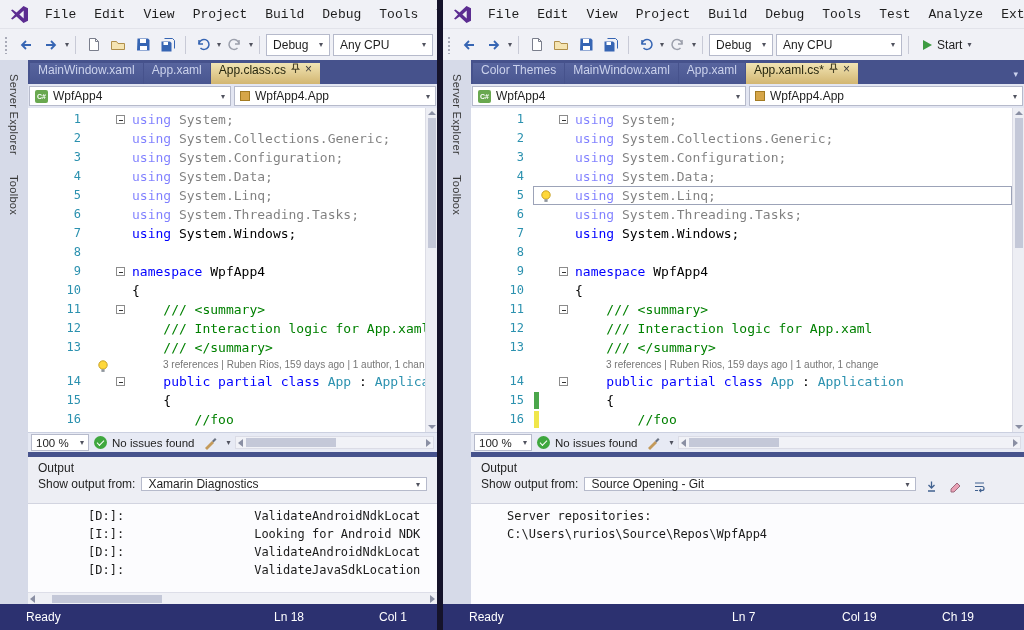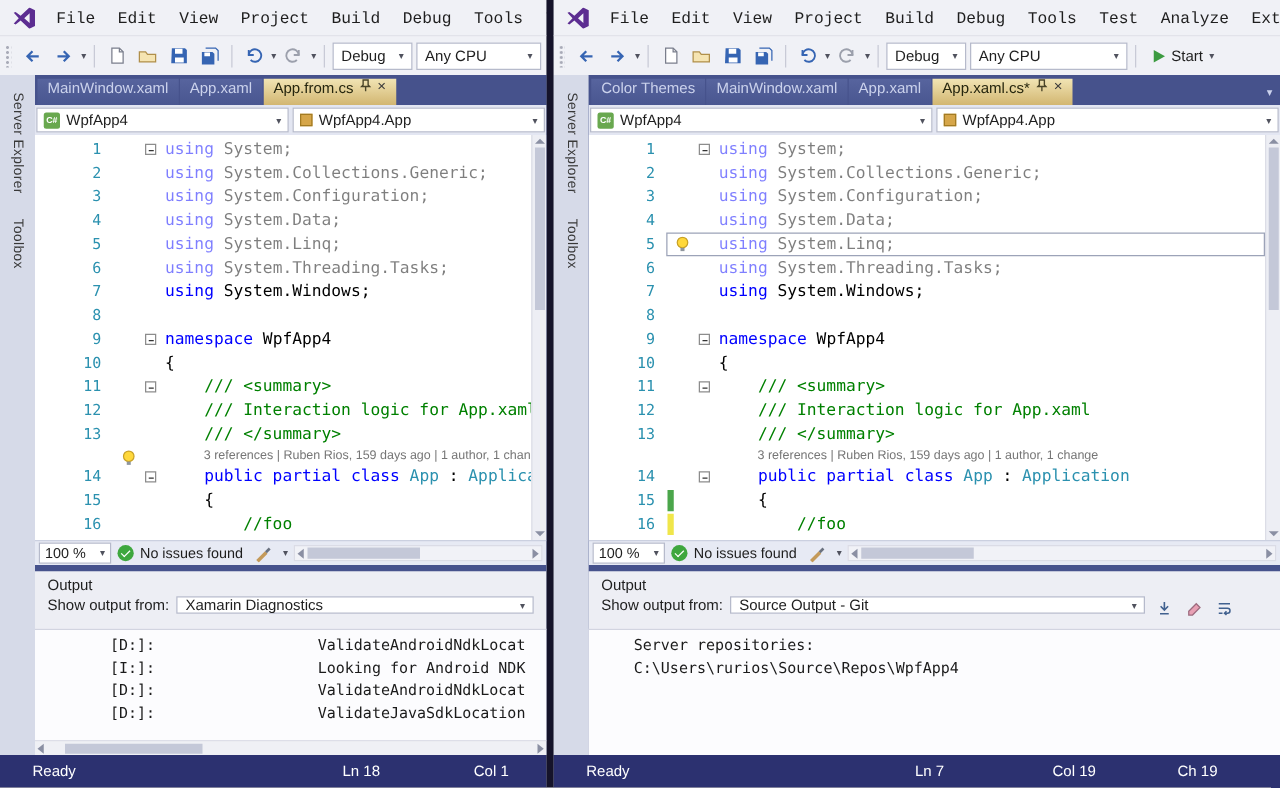--- a/index.html
+++ b/index.html
@@ -196,21 +196,21 @@
     <div class="right-col">
       <div class="docwell">
         <div class="tabbar">
             <div class="tab">
               <span>MainWindow.xaml</span>
             </div>
             <div class="tab">
               <span>App.xaml</span>
             </div>
             <div class="tab active">
-              <span>App.from.cs</span>
+              <span>App.class.cs</span>
               <span class="tabicon">
                 <svg width="9" height="11" viewBox="0 0 9 11">
                   <path d="M2.5 1 h4 v4 l1.2 1.2 H1.3 L2.5 5 z M4.5 6.2 V10" stroke="#4A4428" fill="none" stroke-width="1.1"></path>
                 </svg>
               </span>
               <span class="tabicon close">×</span>
             </div>
           </div>
         <div class="navbar">
           <span class="navcombo">
@@ -481,21 +481,21 @@
             <span class="hthumb"></span>
             <span class="tri-right"></span>
           </span>
         </div>
       </div>
       <div class="output">
         <div class="output-title">Output</div>
         <div class="output-controls">
           <span>Show output from:</span>
           <span class="combo output-combo">
-              <span>Source Output - Git</span>
+              <span>Source Opening - Git</span>
               <span class="caret">▾</span>
             </span>
           <span class="oicon">
               <svg width="13" height="13" viewBox="0 0 13 13">
                 <path d="M6.5 1.5 v6 M3.5 5 l3 3 3 -3 M3 11 h7" stroke="#41618F" fill="none" stroke-width="1.3"></path>
               </svg>
             </span>
           <span class="oicon">
               <svg width="13" height="13" viewBox="0 0 13 13">
                 <path d="M2 9 L8 3 l3 3 -6 6 h-3 z" fill="#E8A0B4" stroke="#9C6B7E"></path>

